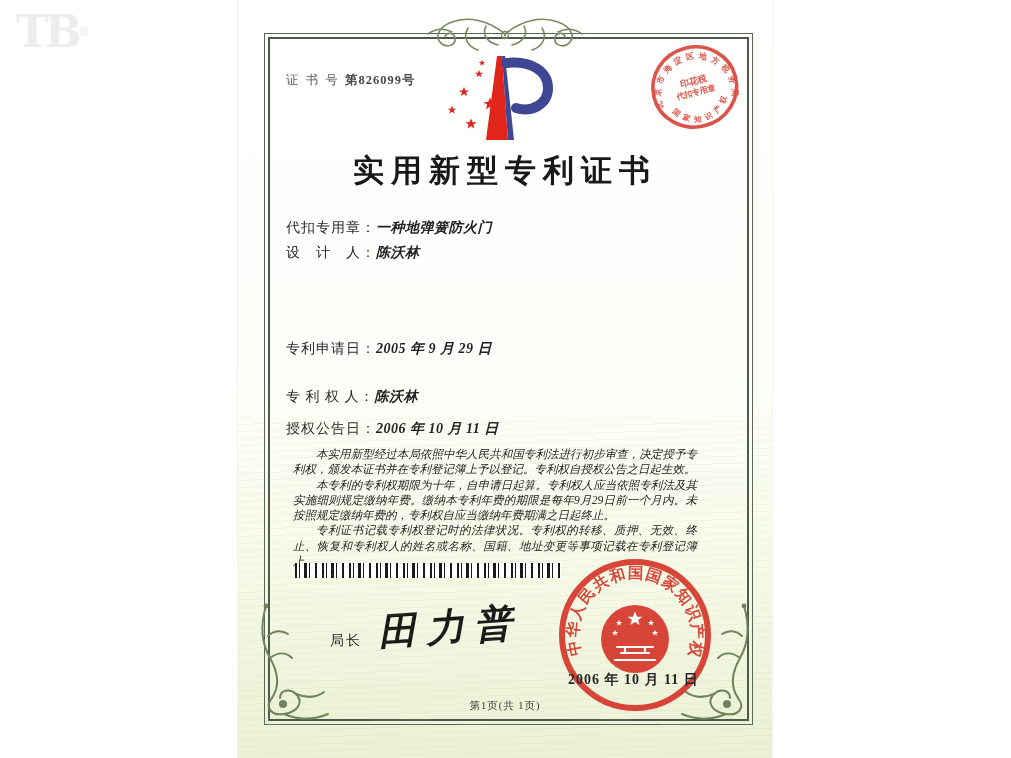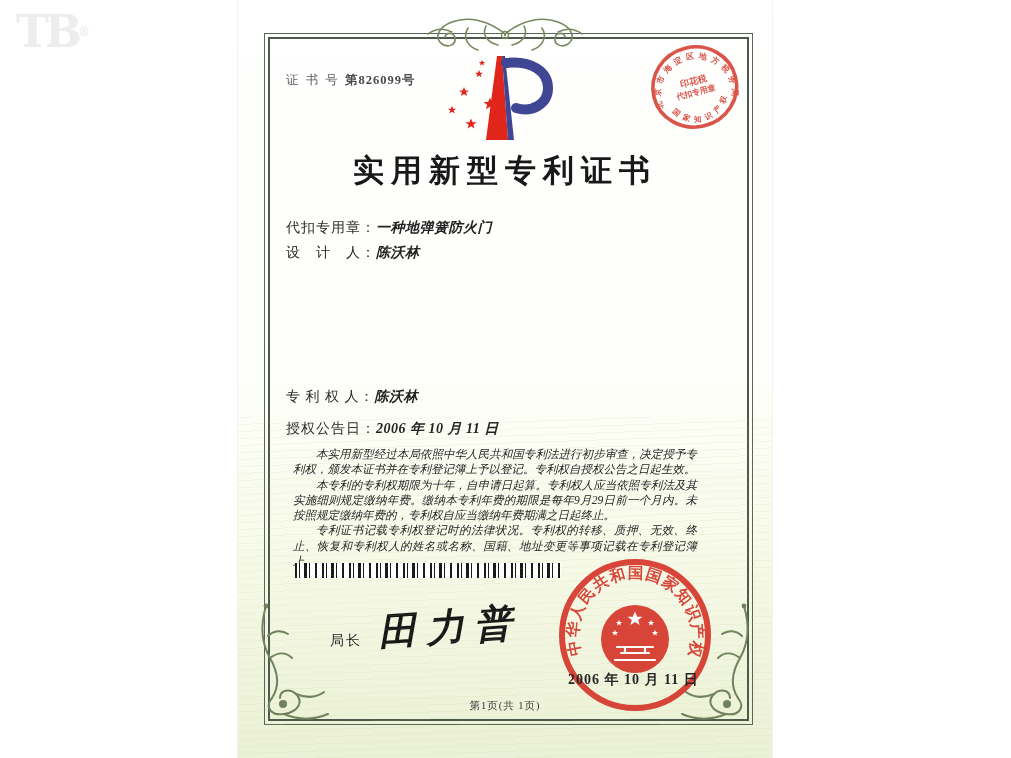--- a/index.html
+++ b/index.html
@@ -131,20 +131,21 @@
       </g>
       <polygon points="59,6 64,6 70,90 48,90" fill="#e0251b"></polygon>
       <polygon points="64,6 67,6 76,90 70,90" fill="#3f4795"></polygon>
       <path d="M68,13 C94,10 110,22 110,38 C110,54 94,63 78,58" fill="none" stroke="#3f4795" stroke-width="10" stroke-linecap="round"></path>
     </svg>
 
     <div class="title">实用新型专利证书</div>
 
     <div class="row r0"><span class="lab">代扣专用章：</span><span class="val">一种地弹簧防火门</span></div>
     <div class="row r1"><span class="lab">设　计　人：</span><span class="val">陈沃林</span></div>
+    <div class="row r3"><span class="lab">专利申请日：</span><span class="val">2005 年 9 月 29 日</span></div>
     <div class="row r4"><span class="lab">专 利 权 人：</span><span class="val">陈沃林</span></div>
     <div class="row r5"><span class="lab">授权公告日：</span><span class="val">2006 年 10 月 11 日</span></div>
 
 
     <div class="body-text">
       <p>本实用新型经过本局依照中华人民共和国专利法进行初步审查，决定授予专利权，颁发本证书并在专利登记簿上予以登记。专利权自授权公告之日起生效。</p>
       <p>本专利的专利权期限为十年，自申请日起算。专利权人应当依照专利法及其实施细则规定缴纳年费。缴纳本专利年费的期限是每年9月29日前一个月内。未按照规定缴纳年费的，专利权自应当缴纳年费期满之日起终止。</p>
       <p>专利证书记载专利权登记时的法律状况。专利权的转移、质押、无效、终止、恢复和专利权人的姓名或名称、国籍、地址变更等事项记载在专利登记簿上。</p>
     </div>
 

